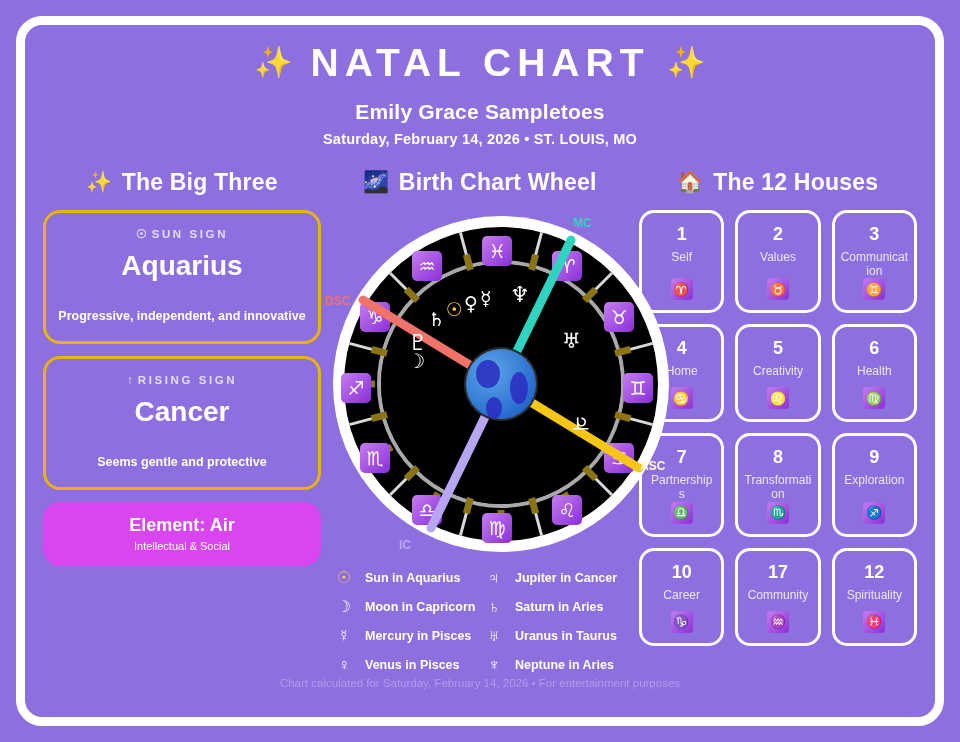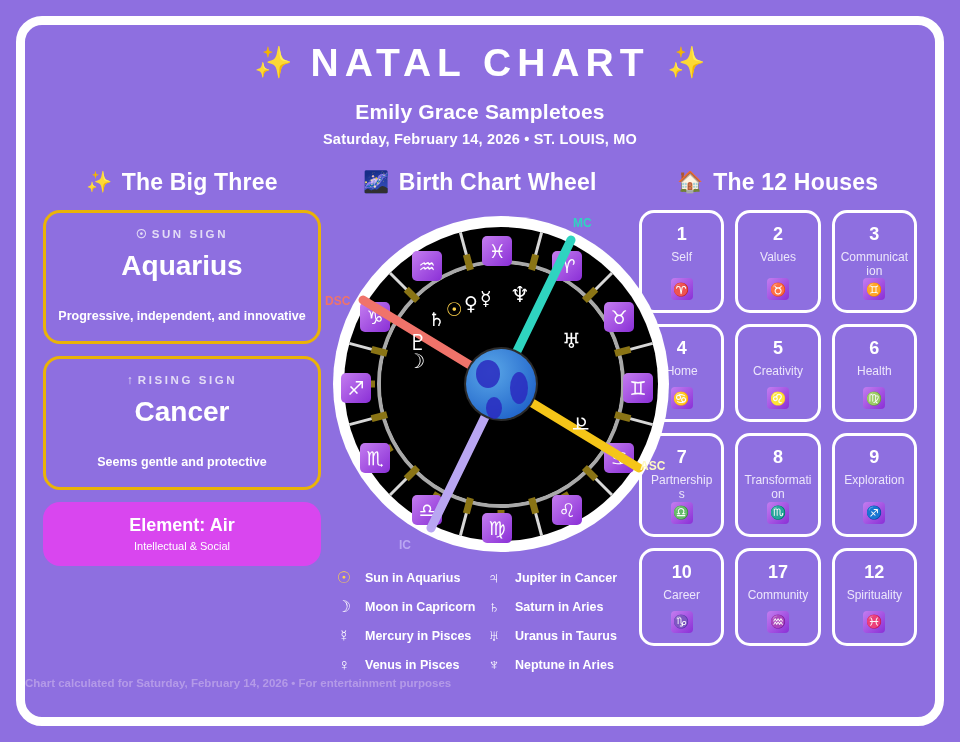--- a/index.html
+++ b/index.html
@@ -139,24 +139,24 @@
   .pglyph {
     width: 22px; text-align:center; color:#fff;
     font-size: 16px; line-height: 1; flex: 0 0 22px;
   }
   .pglyph.sun { color:#ffd24a; }
   .ptxt { color:#fff; font-size: 12.5px; font-weight: bold; }
 
   .footnote {
     position: absolute;
     left: 0; right: 0; top: 652px;
-    text-align: left;
+    text-align: center;
     color: #b49ae8;
     font-size: 11.5px;
-    font-weight: bold;
+    font-weight: normal;
   }
 
   
   .hgrid {
     display: grid;
     grid-template-columns: repeat(3, 1fr);
     gap: 11px;
   }
   .hcard {
     border: 3px solid #ffffff;

